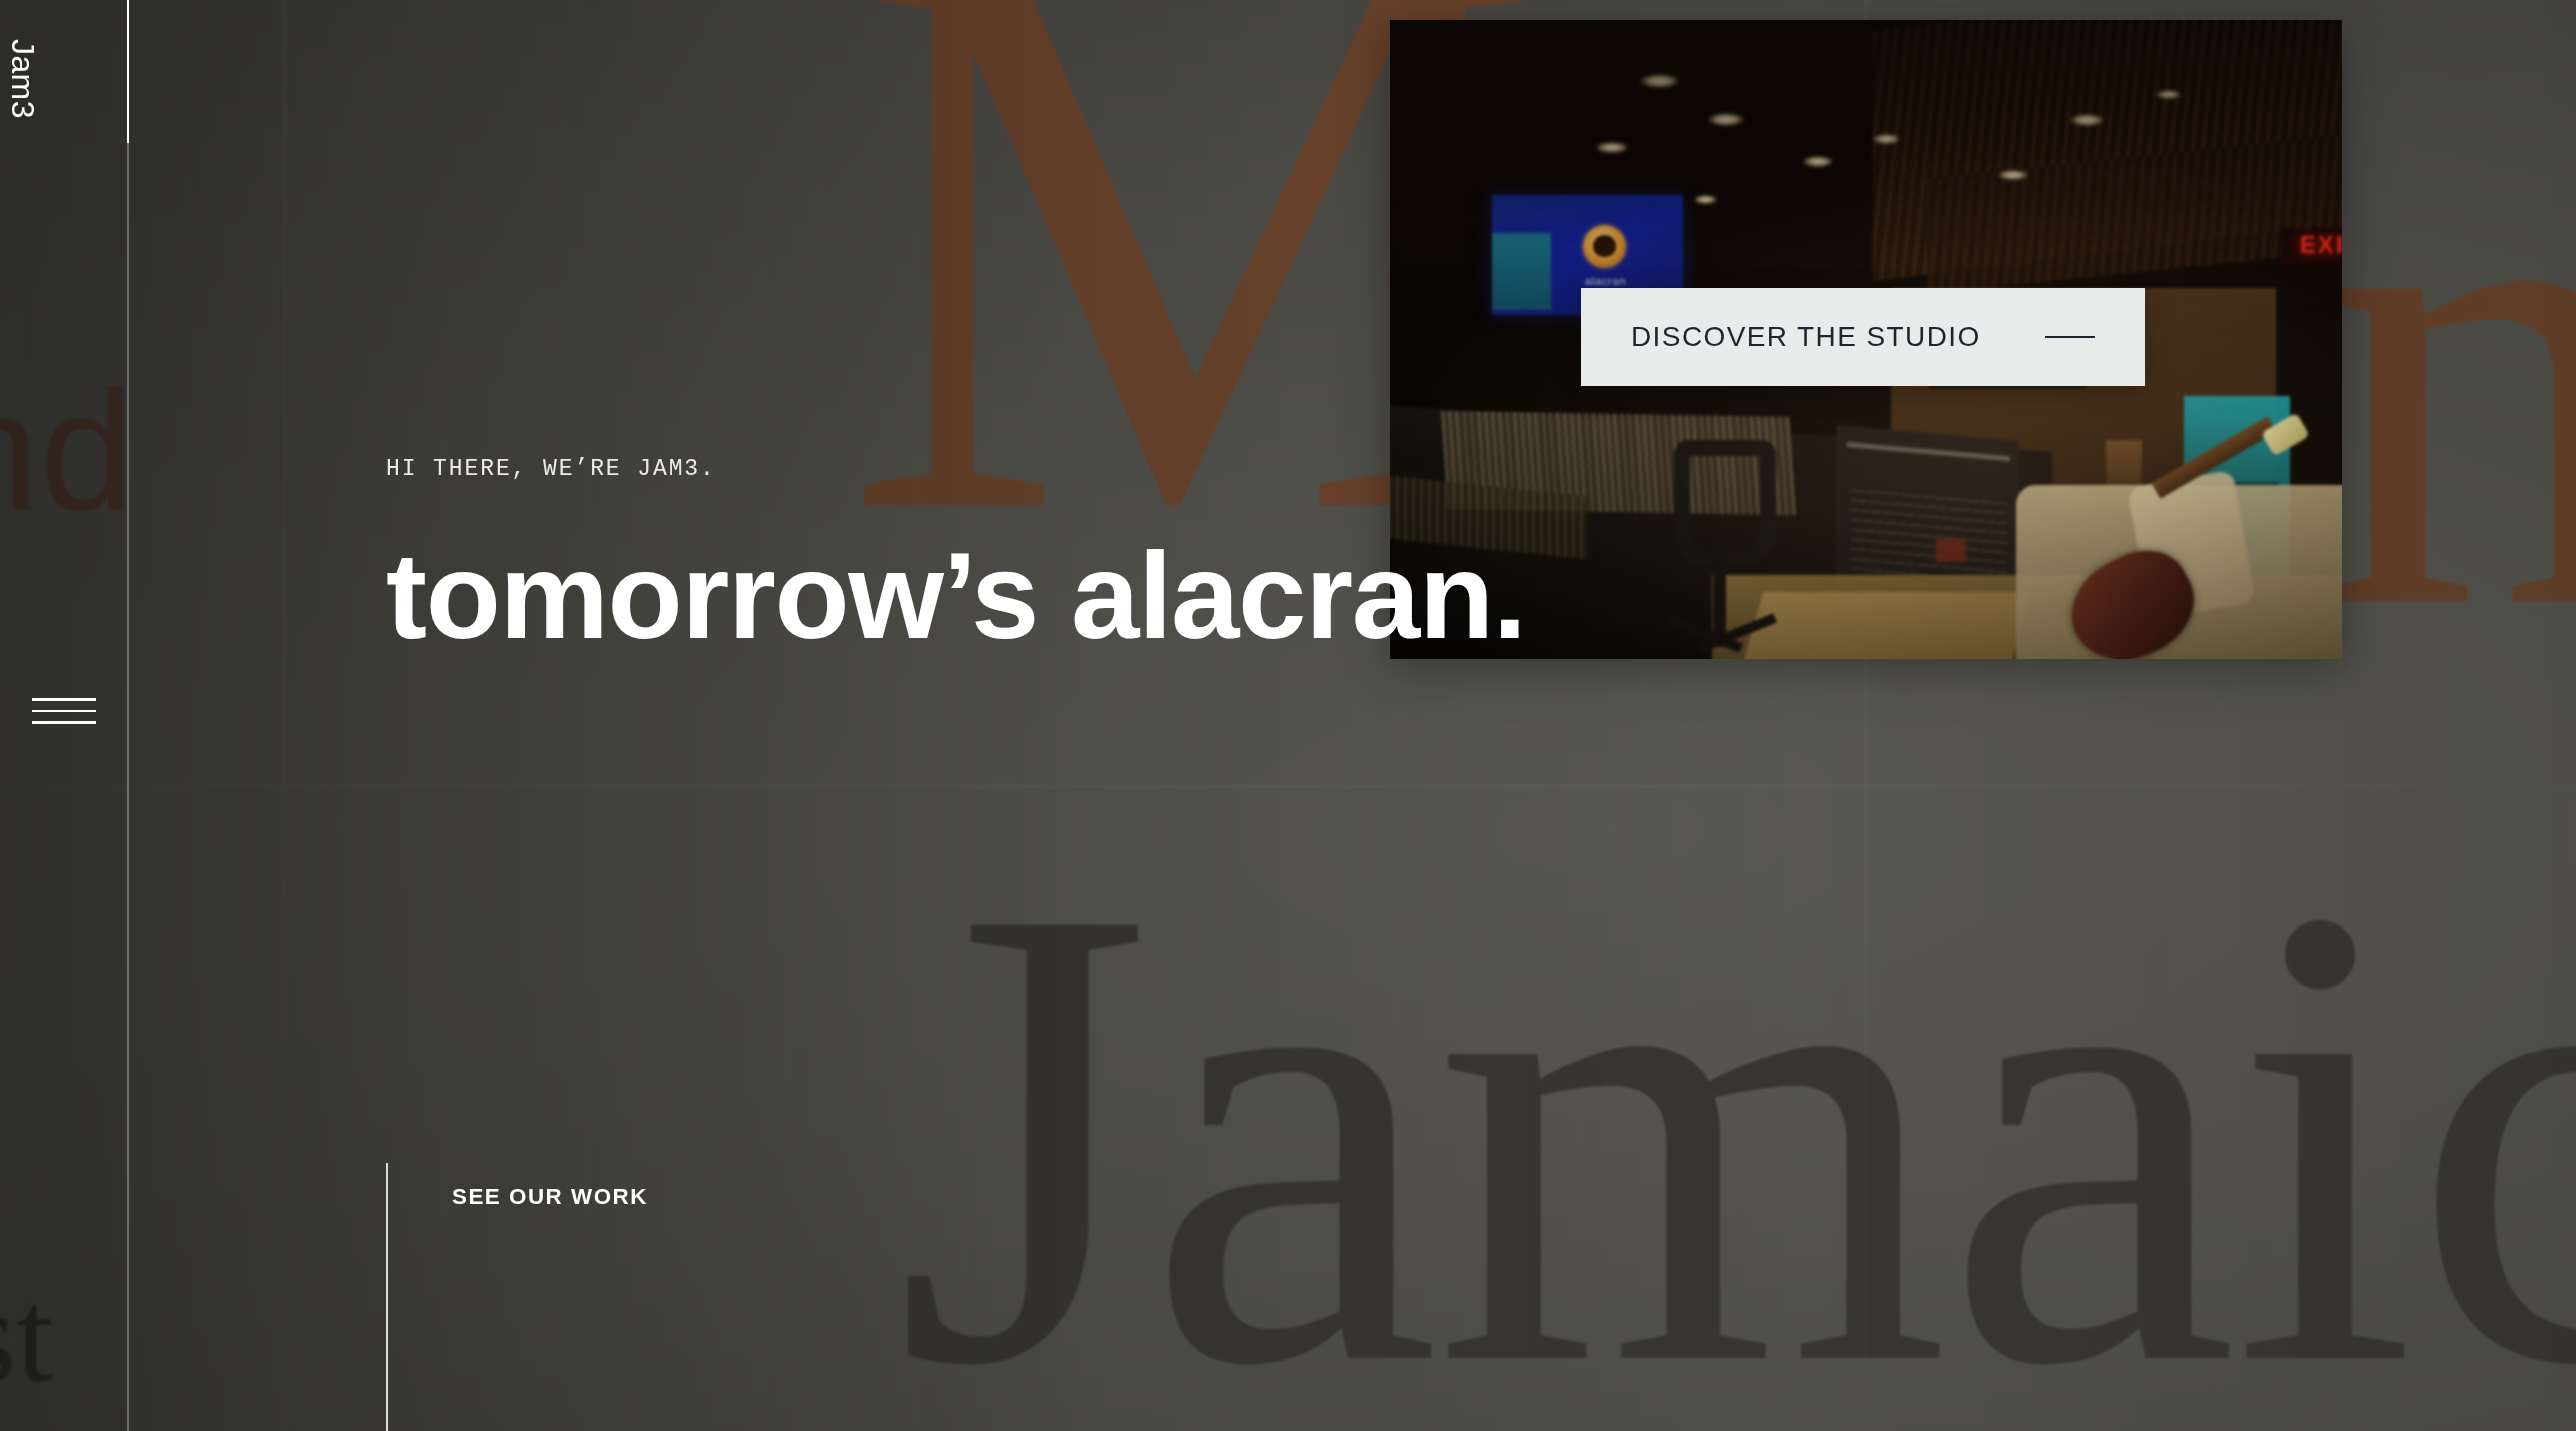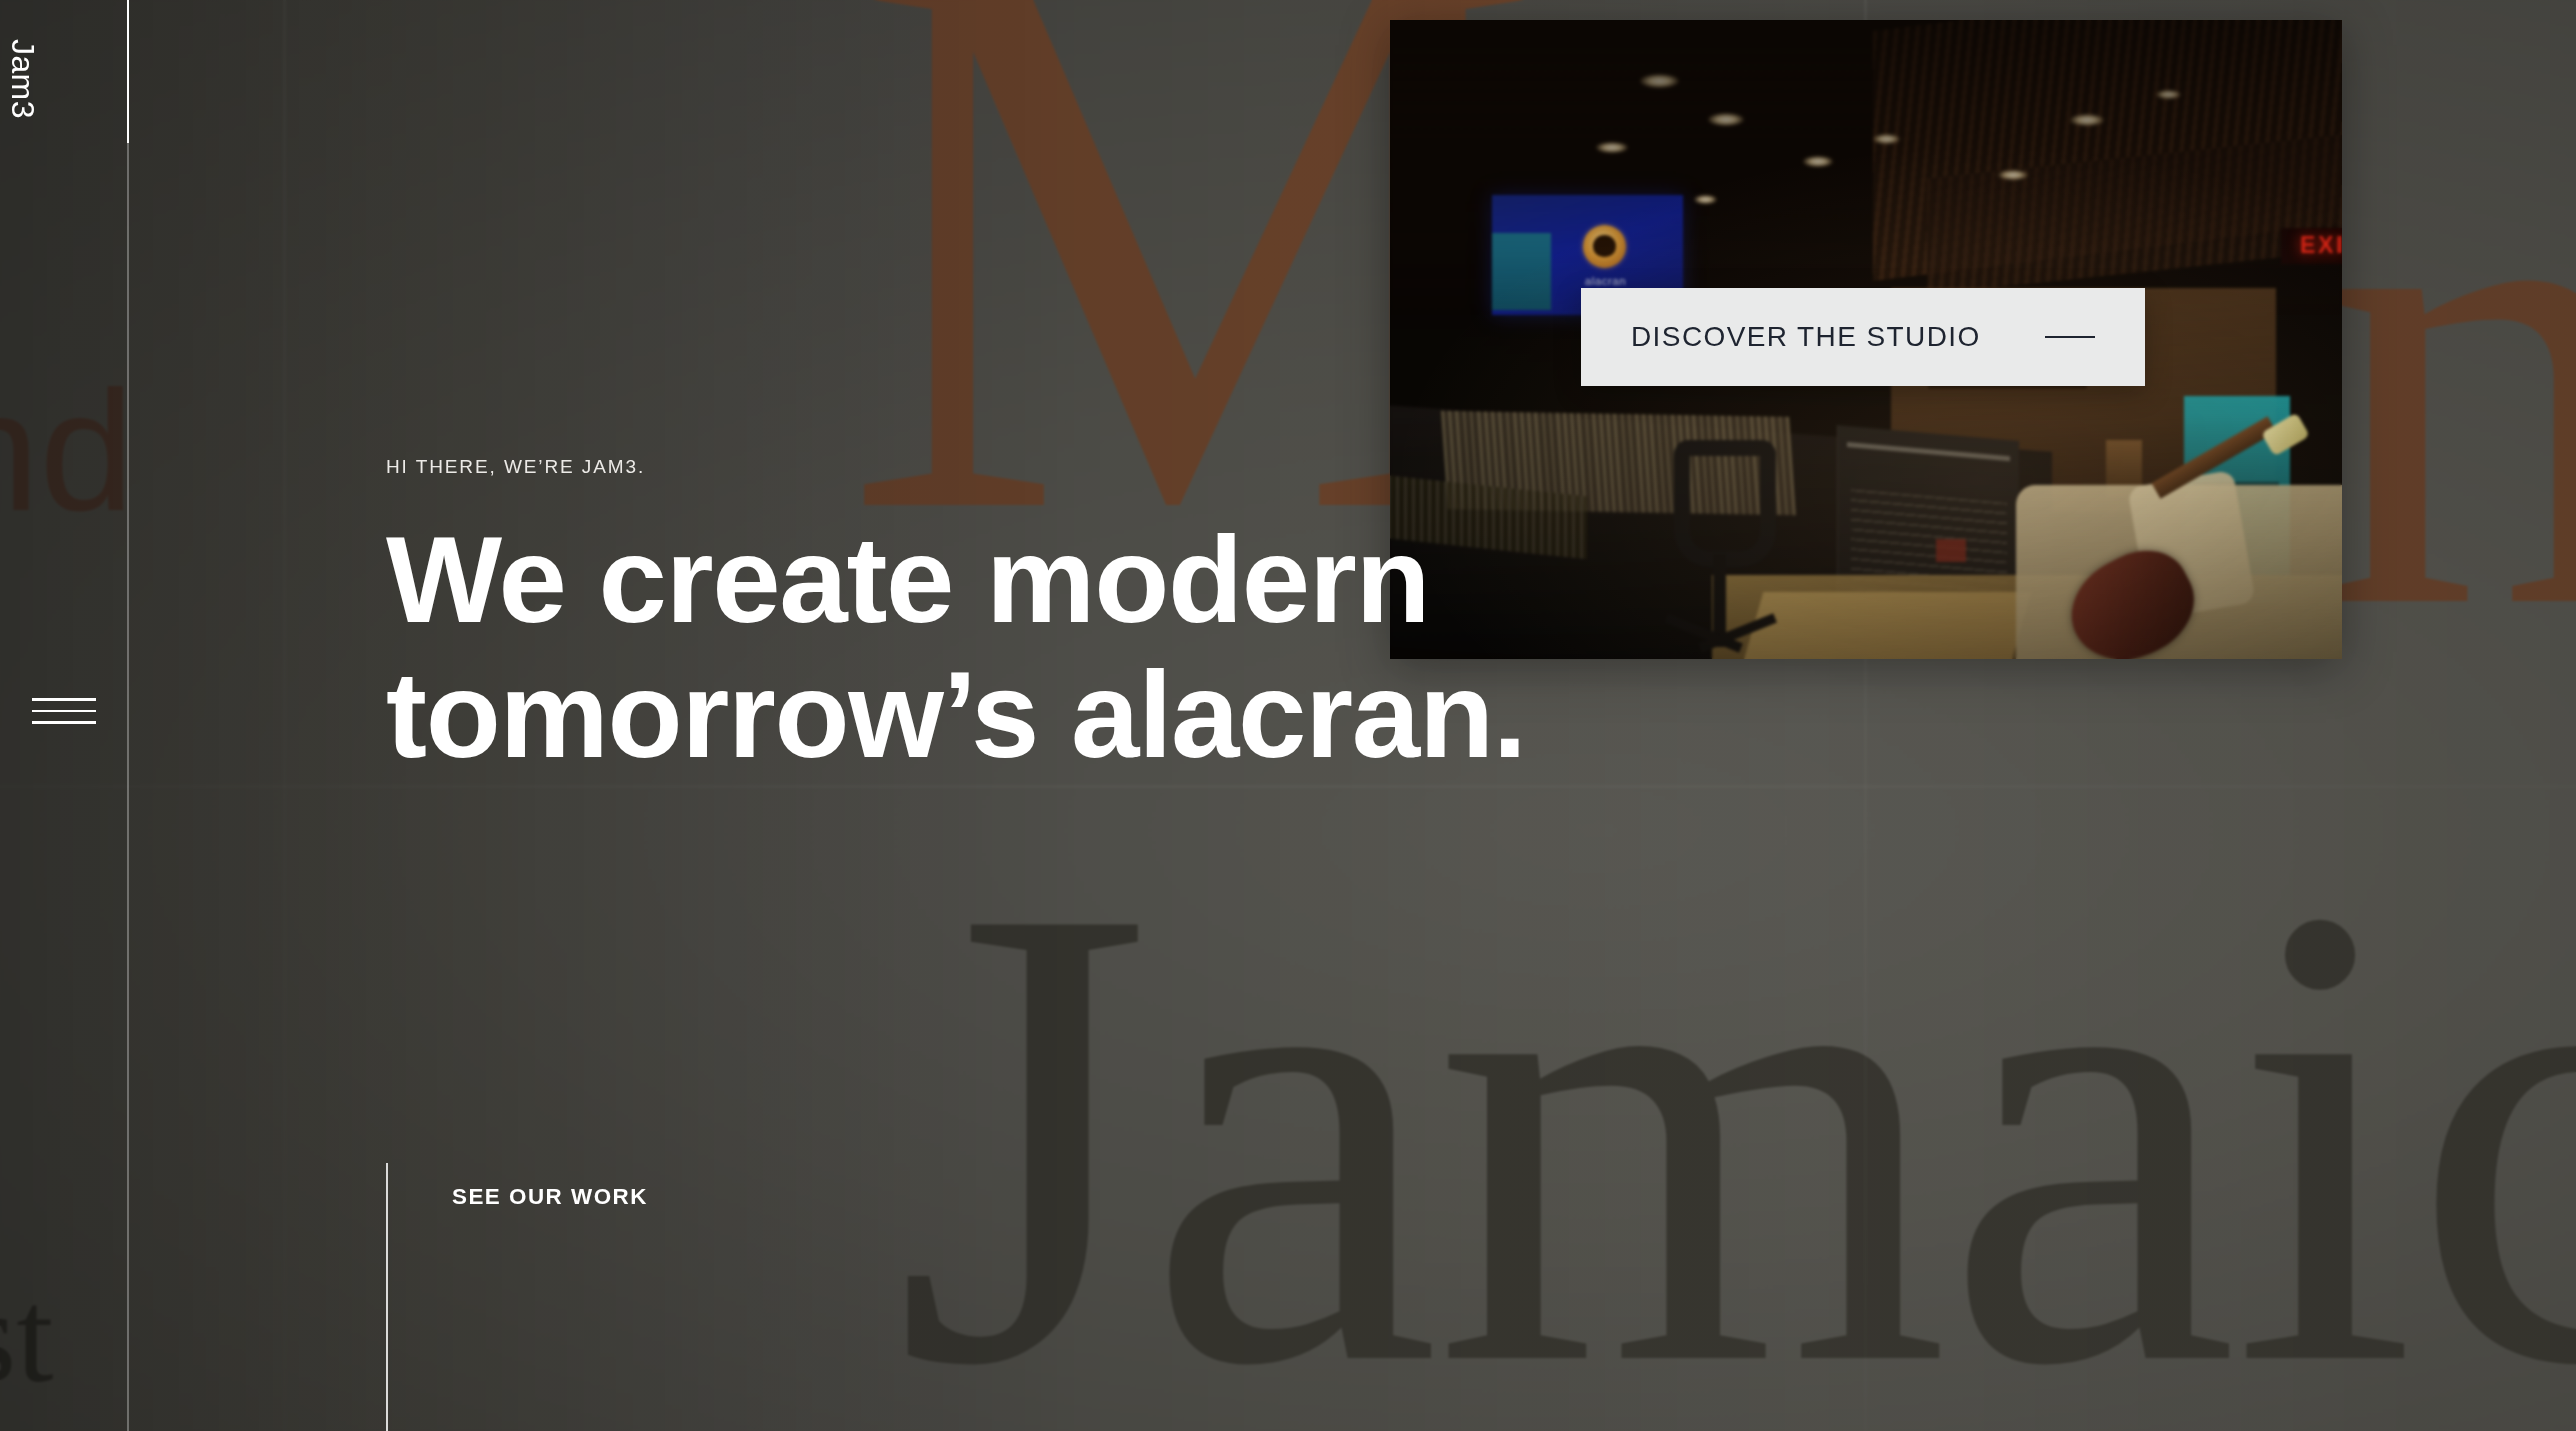--- a/index.html
+++ b/index.html
@@ -365,24 +365,24 @@
   .hamburger i:nth-child(1){ top:0; }
   .hamburger i:nth-child(2){ top:11.6px; }
   .hamburger i:nth-child(3){ top:23px; }
 
   
   .hero {
     position:absolute; left:386px; top:456px;
     z-index:25;
   }
   .eyebrow {
-    font-size:19px; letter-spacing:1.9px;
+    font-size:23px; letter-spacing:1.9px;
     color:#eceae7;
-    font-family:Liberation Sans, sans-serif;
-    margin-bottom:34px;
+    font-family:Liberation Mono, monospace;
+    margin-bottom:46px;
   }
   .headline {
     font-size:123px;
     line-height:1.1;
     font-weight:700;
     color:#ffffff;
     letter-spacing:-1.3px;
     font-family:"Liberation Sans", sans-serif;
     max-width:1270px;
   }
@@ -504,21 +504,20 @@
     <div class="hamburger">
       <i></i>
       <i></i>
       <i></i>
     </div>
   </div>
 
   <div class="hero">
     <div class="eyebrow">HI THERE, WE’RE JAM3.</div>
     <div class="headline">
-      <span>We create modern</span>
       <span>tomorrow’s alacran.</span>
     </div>
   </div>
 
   <div class="work">
     <div class="work-rule"></div>
     <div class="work-label">SEE OUR WORK</div>
   </div>
 
 </div>

